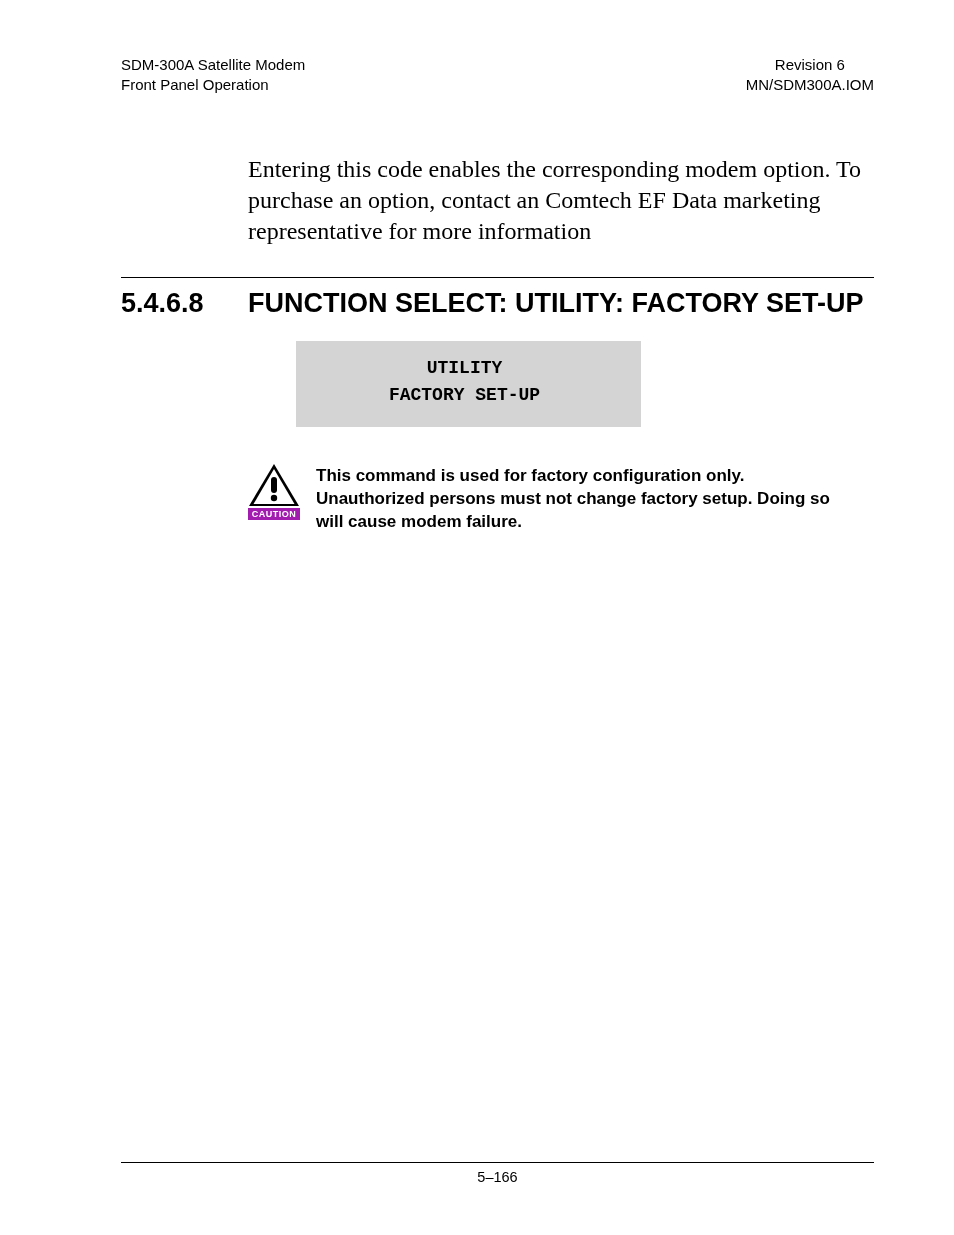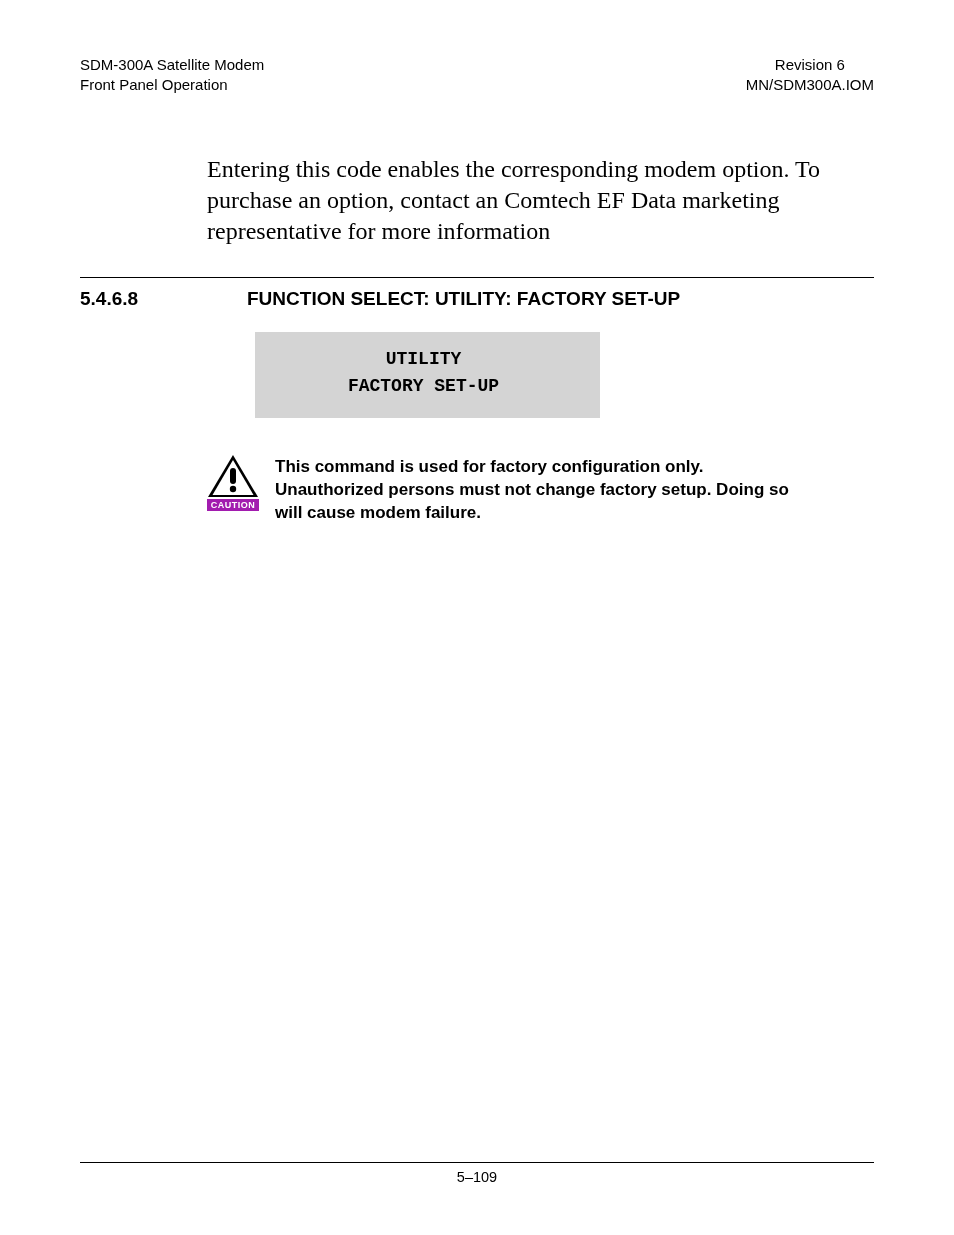--- a/index.html
+++ b/index.html
@@ -9,20 +9,21 @@
     height: 1235px;
     font-family: "Times New Roman", Times, serif;
     color: #000;
     position: relative;
   }
   .page {
     padding: 55px 80px 50px 80px;
     height: 100%;
     display: flex;
     flex-direction: column;
+    margin-left: 41px;
   }
   .header {
     display: flex;
     justify-content: space-between;
     font-family: Arial, Helvetica, sans-serif;
     font-size: 15px;
     line-height: 1.35;
     margin-bottom: 58px;
   }
   .header-left { text-align: left; }
@@ -34,24 +35,23 @@
     margin-bottom: 30px;
   }
   .section-rule {
     border: none;
     border-top: 1.5px solid #000;
     margin-bottom: 10px;
   }
   .section-heading {
     font-family: Arial, Helvetica, sans-serif;
     font-weight: bold;
-    font-size: 19px;
+    font-size: 27px;
     display: flex;
     margin-bottom: 22px;
-    gap: 40px;
   }
   .section-num { width: 127px; flex-shrink: 0; }
   .section-title { }
   .display-box {
     background: #d4d4d4;
     width: 345px;
     margin-left: 175px;
     padding: 14px 18px 18px 10px;
     text-align: center;
     font-family: "Courier New", Courier, monospace;
@@ -141,15 +141,15 @@
         <circle cx="26" cy="35" r="3.2" fill="#000"></circle>
       </svg>
       <div class="caution-label">CAUTION</div>
     </div>
     <div class="caution-text">This command is used for factory configuration only. Unauthorized persons must not change factory setup. Doing so will cause modem failure.</div>
   </div>
 
   <div class="spacer"></div>
 
   <hr class="footer-rule">
-  <div class="page-number">5–109</div>
+  <div class="page-number">5–166</div>
 
 </div>
 
 </body></html>

